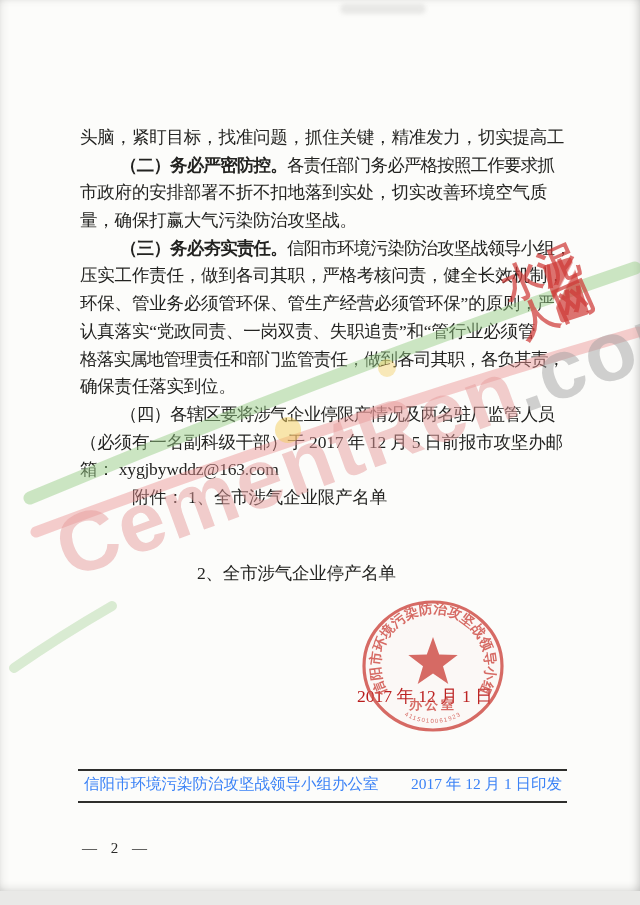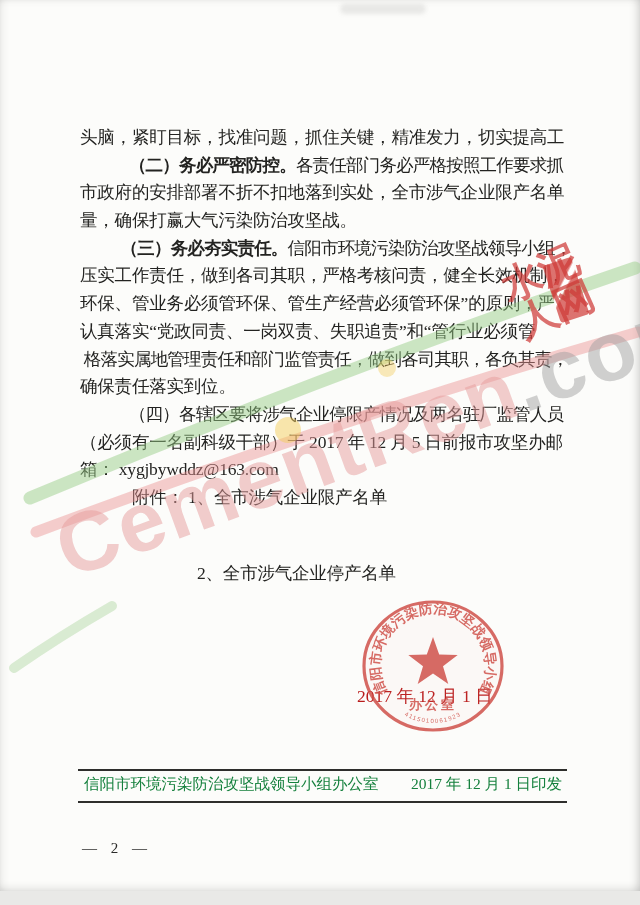--- a/index.html
+++ b/index.html
@@ -11,36 +11,36 @@
                 inset 8px 0 10px -7px rgba(0,0,0,.10),
                 inset 0 -8px 10px -6px rgba(0,0,0,.12),
                 inset 0 6px 8px -6px rgba(0,0,0,.08);
   }
   
   .content { position:absolute; left:80px; top:124px; width:492px; z-index:2; }
   .line {
     font-size:17.5px; line-height:27.7px; height:27.7px;
     white-space:nowrap; color:#232321; letter-spacing:-0.2px;
   }
-  .line.tight { letter-spacing:-0.8px;text-align:center; }
+  .line.tight { letter-spacing:-0.8px; }
   .line.indent { text-indent:40px; }
   .line.attach1 { padding-left:52px; }
   .line.attach2 { padding-left:117px;margin-top:48px; }
   .b { font-family:"Liberation Sans","DejaVu Sans",sans-serif; font-weight:bold; }
   
   .date-line { position:absolute; left:357px; top:684px; font-size:17.5px; color:#b91c1c; z-index:2; }
   .seal { position:absolute; left:358px; top:599px; z-index:4; opacity:.84; }
   
   .rule { position:absolute; left:78px; width:489px; background:#2e2e2c; z-index:2; }
   .rule.top { top:769px; height:2px; }
   .rule.bottom { top:801px; height:1.5px; }
   .footer-row {
     position:absolute; left:84px; top:774px; width:478px; z-index:2;
     display:flex; justify-content:space-between; align-items:center;
-    font-size:15.5px; color:#15803d;
+    font-size:15.5px; color:#3b82f6;
   }
   .page-number { position:absolute; left:82px; top:840px; font-size:15px; letter-spacing:5px; color:#2a2a28; z-index:2; }
   
   .wm-svg { position:absolute; left:0; top:0; z-index:3; pointer-events:none; }
   .wm-brand {
     position:absolute; left:45px; top:512px; z-index:3; pointer-events:none;
     transform:rotate(-20deg); transform-origin:0 0;
     font-family:"Liberation Sans","DejaVu Sans",sans-serif; font-weight:bold;
     font-size:84px; letter-spacing:2px; white-space:nowrap; line-height:1;
   }
@@ -65,21 +65,21 @@
 </head>
 <body>
 
 <div class="page">
 
   <div class="smudge"></div>
 
   <div class="content">
     <div class="line">头脑，紧盯目标，找准问题，抓住关键，精准发力，切实提高工</div>
     <div class="line indent tight"><span class="b">（二）务必严密防控。</span><span>各责任部门务必严格按照工作要求抓</span></div>
-    <div class="line">市政府的安排部署不折不扣地落到实处，全市涉气企业限产名单</div>
+    <div class="line">市政府的安排部署不折不扣地落到实处，切实改善环境空气质</div>
     <div class="line">量，确保打赢大气污染防治攻坚战。</div>
     <div class="line indent tight"><span class="b">（三）务必夯实责任。</span><span>信阳市环境污染防治攻坚战领导小组，</span></div>
     <div class="line">压实工作责任，做到各司其职，严格考核问责，健全长效机制，</div>
     <div class="line">环保、管业务必须管环保、管生产经营必须管环保”的原则，严</div>
     <div class="line">认真落实“党政同责、一岗双责、失职追责”和“管行业必须管</div>
     <div class="line tight">格落实属地管理责任和部门监管责任，做到各司其职，各负其责，</div>
     <div class="line">确保责任落实到位。</div>
     <div class="line indent tight">（四）各辖区要将涉气企业停限产情况及两名驻厂监管人员</div>
     <div class="line">（必须有一名副科级干部）于 2017 年 12 月 5 日前报市攻坚办邮</div>
     <div class="line">箱： xygjbywddz@163.com</div>

